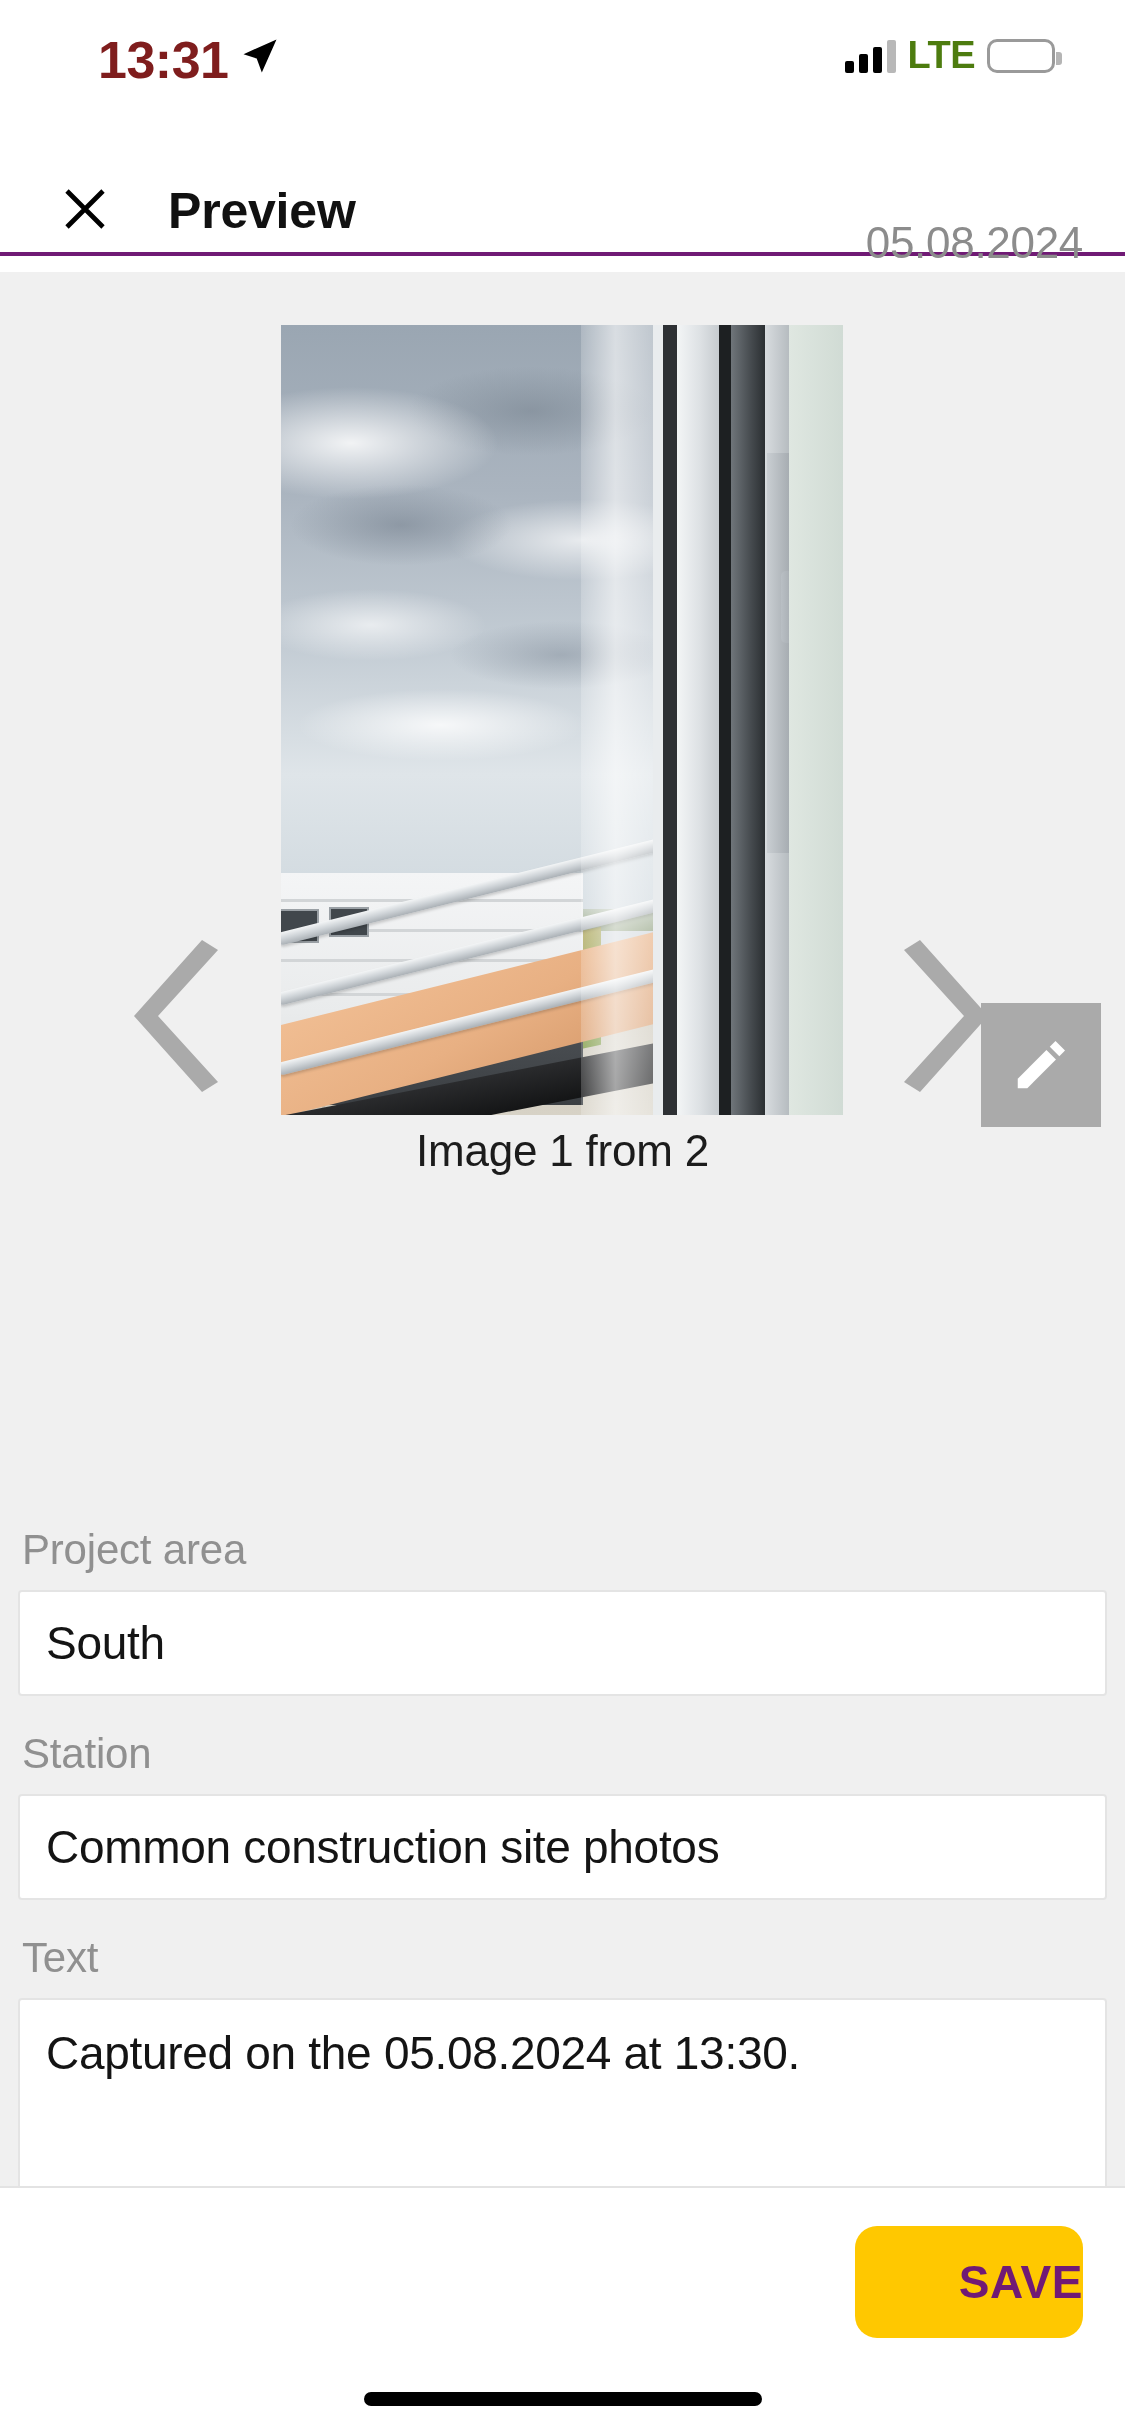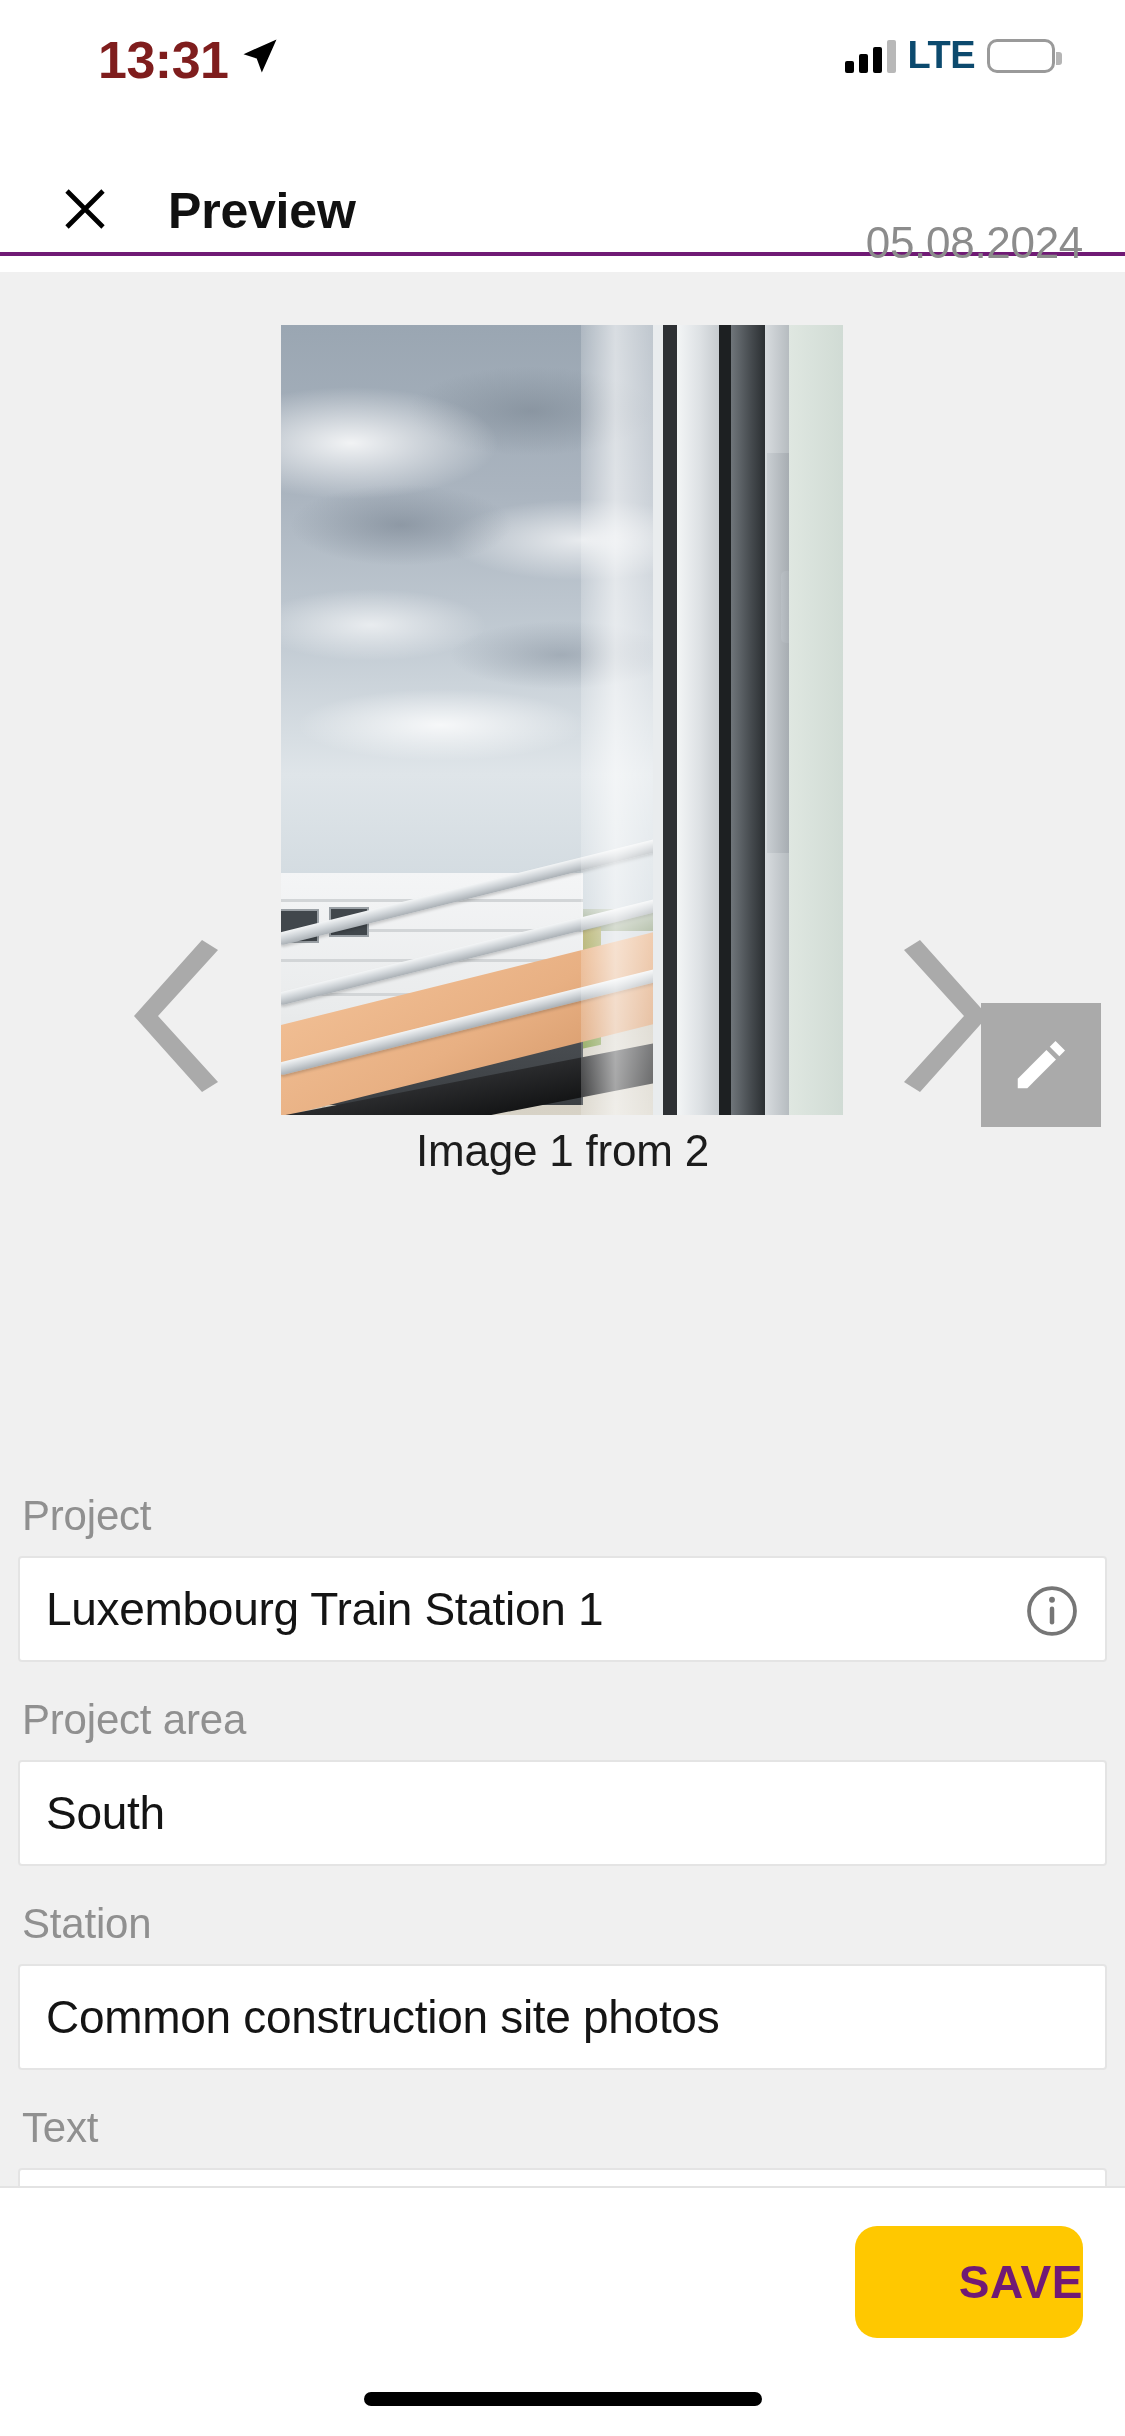--- a/index.html
+++ b/index.html
@@ -21,21 +21,21 @@
     font-size:52px; font-weight:600; color:#7f1d1d; letter-spacing:-0.5px;
   }
   .sb-loc { position:absolute; left:238px; top:34px; width:44px; height:44px; }
   .sb-right { position:absolute; right:70px; top:34px; display:flex; align-items:center; gap:0px; }
   .sig { display:flex; align-items:flex-end; gap:5px; height:34px; margin-right:12px; }
   .sig i { display:block; width:9px; background:#000; border-radius:2px; }
   .sig i:nth-child(1){ height:12px; }
   .sig i:nth-child(2){ height:19px; }
   .sig i:nth-child(3){ height:26px; }
   .sig i:nth-child(4){ height:33px; background:#b8b8b8; }
-  .lte { font-size:38px; font-weight:600; color:#0c4a6e; letter-spacing:-0.5px; margin-right:12px; }
+  .lte { font-size:38px; font-weight:600; color:#4d7c0f; letter-spacing:-0.5px; margin-right:12px; }
   .batt {
     position:relative; width:68px; height:34px;
     border:3px solid #9a9a9a; border-radius:10px; padding:3px;
   }
   .batt::after{
     content:""; position:absolute; right:-10px; top:10px;
     width:6px; height:13px; background:#b5b5b5; border-radius:0 3px 3px 0;
   }
   .batt-fill { height:100%; width:34%; background:#ffcc00; border-radius:5px; }
 
@@ -363,31 +363,20 @@
           <path d="M3 17.3 L14.1 6.2 L17.8 9.9 L6.7 21 L3 21 Z" fill="#ffffff"></path>
           <path d="M15.4 4.9 L17.6 2.7 L21.3 6.4 L19.1 8.6 Z" fill="#ffffff"></path>
         </svg>
       </div>
 
       <div class="caption">Image 1 from 2</div>
     </div>
 
     <div class="form">
 
-      <div class="field">
-        <div class="field-label">Project</div>
-        <div class="field-box">
-          <span class="field-value">Luxembourg Train Station 1</span>
-          <svg class="info-icon" viewBox="0 0 24 24">
-            <circle cx="12" cy="12" r="10.2" fill="none" stroke="#767676" stroke-width="1.7"></circle>
-            <circle cx="12" cy="7" r="1.3" fill="#767676"></circle>
-            <rect x="11" y="10" width="2" height="8" rx="1" fill="#767676"></rect>
-          </svg>
-        </div>
-      </div>
 
       <div class="spacer-sm"></div>
 
       <div class="field">
         <div class="field-label">Project area</div>
         <div class="field-box">
           <span class="field-value">South</span>
         </div>
       </div>
 

